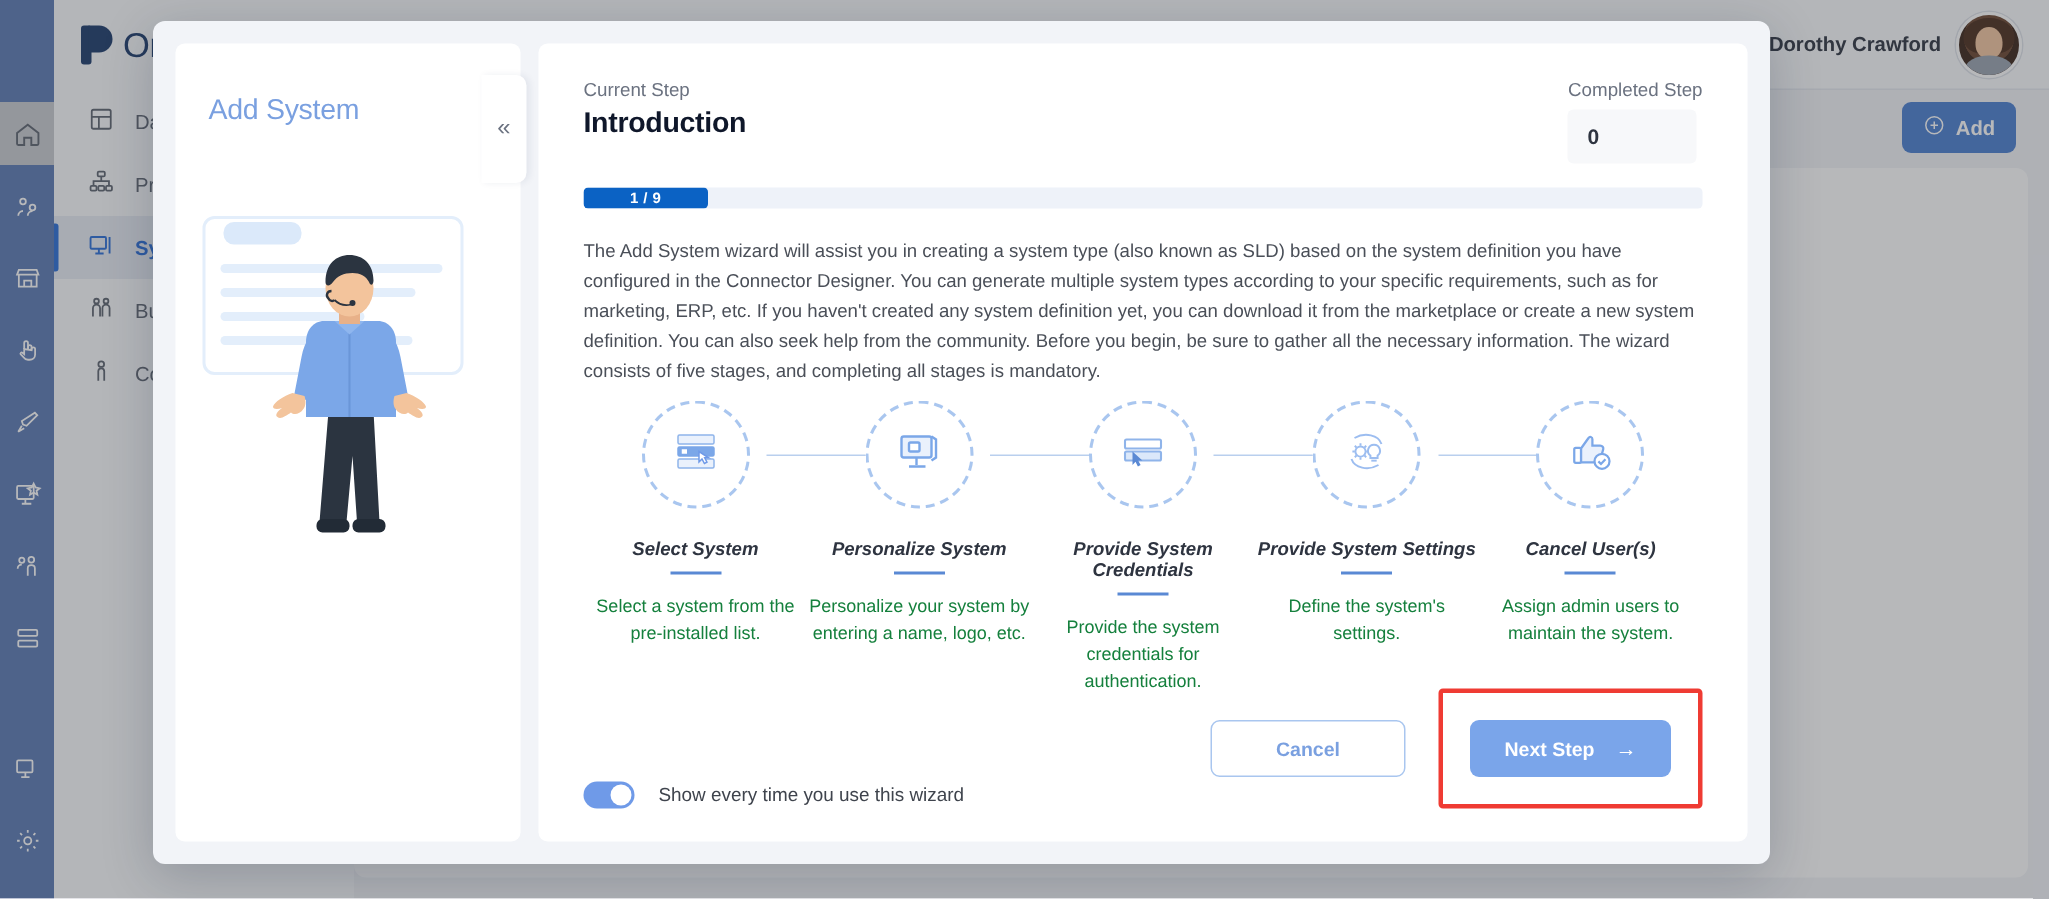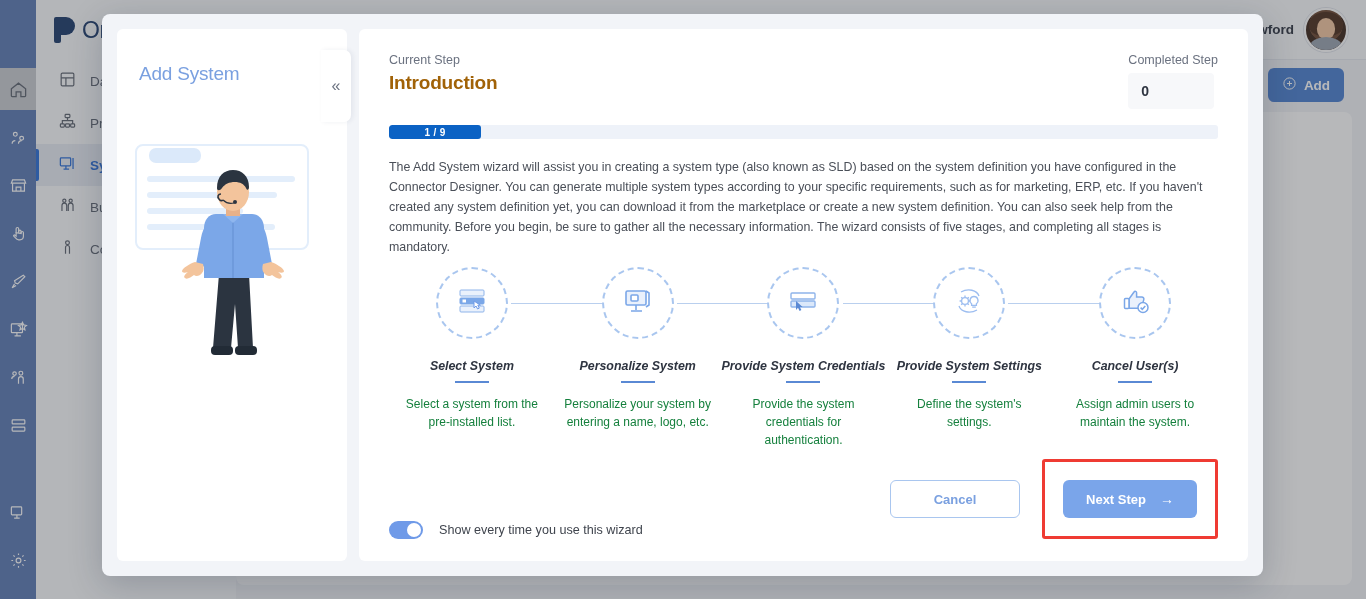--- a/index.html
+++ b/index.html
@@ -89,21 +89,21 @@
     background: #ffffff; border-radius: 8px;
   }
 
   
   .dim {
     position: absolute; inset: 0; background: rgba(55,58,64,0.36); z-index: 5;
   }
 
   
   .modal {
-    position: absolute; left: 102px; top: 14px; width: 1161px; height: 562px;
+    position: absolute; left: 102px; top: 14px; width: 1078px; height: 562px;
     background: #f2f4f8; border-radius: 8px; z-index: 10;
     box-shadow: 0 8px 34px rgba(20,30,60,0.22);
     display: flex; padding: 15px; gap: 12px;
   }
   .modal-left {
     width: 230px; background: #ffffff; border-radius: 6px;
     position: relative; flex: none; padding: 34px 22px 0 22px;
   }
   .modal-title { font-size: 19px; color: #7aa0e0; letter-spacing: -0.2px; }
 
@@ -131,21 +131,21 @@
   .illus .l.l4 { left: 12px; top: 90px; width: 128px; height: 6px; }
   .illus svg { position: absolute; left: 24px; top: 32px; width: 148px; height: 206px; }
 
   .modal-right {
     flex: 1 1 auto; background: #ffffff; border-radius: 6px;
     position: relative; padding: 24px 30px 0 30px;
   }
   .step-head { display: flex; align-items: flex-start; }
   .step-head-left { flex: 1 1 auto; }
   .lbl-current { font-size: 12.5px; color: #6b7280; }
-  .step-name { font-size: 19px; color: #a16207; font-weight: bold; margin-top: 5px; letter-spacing: -0.2px; }
+  .step-name { font-size: 19px; color: #0f172a; font-weight: bold; margin-top: 5px; letter-spacing: -0.2px; }
   .step-head-right { text-align: left; }
   .lbl-completed { font-size: 12.5px; color: #6b7280; }
   .completed-box {
     margin-top: 6px; width: 86px; height: 36px; background: #f7f8fa;
     border-radius: 4px; display: flex; align-items: center; padding-left: 13px;
     font-size: 14px; color: #2e3440; font-weight: bold;
   }
 
   .progress {
     margin-top: 16px; height: 14px; background: #eef2f9; border-radius: 3px;

